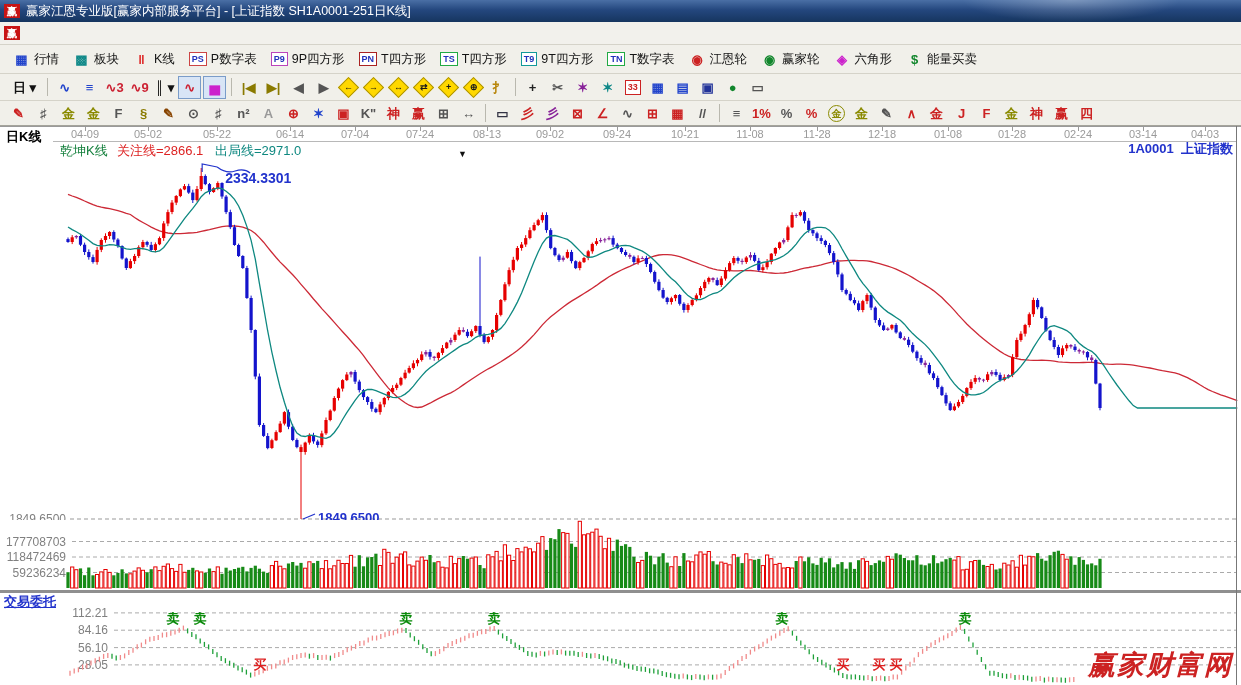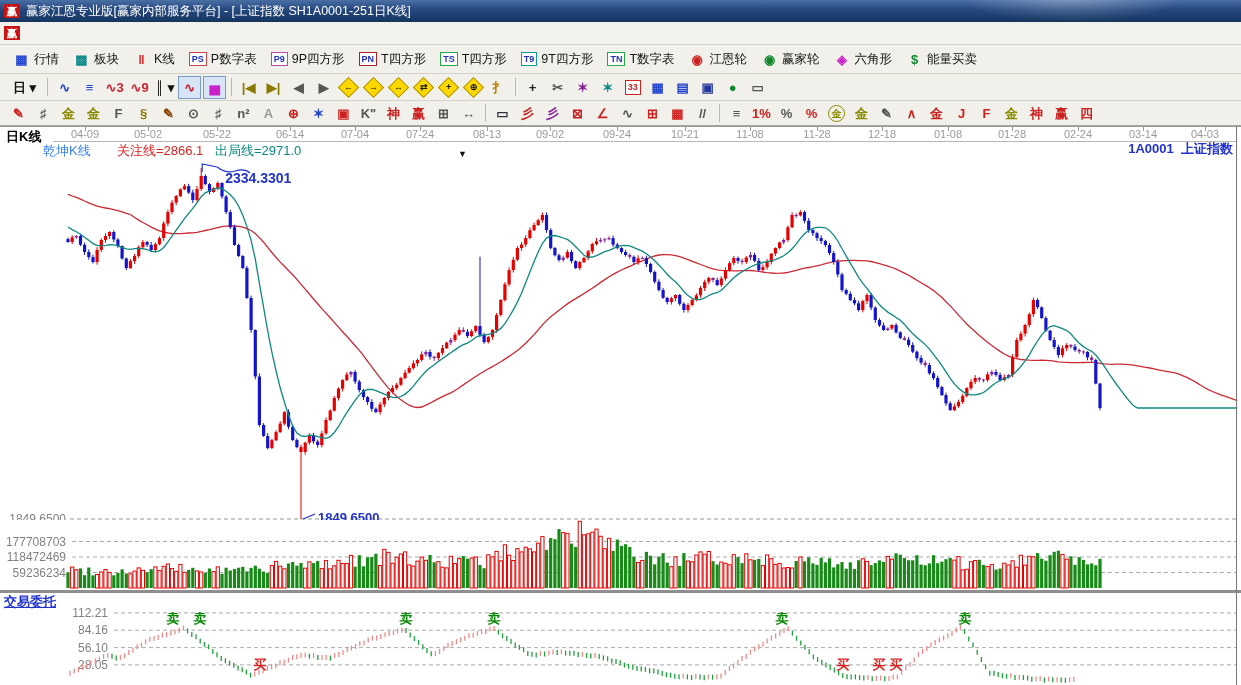--- a/index.html
+++ b/index.html
@@ -350,21 +350,21 @@
         <span>四</span>
       </span>
     </div>
 
   <div id="chart">
     <div class="topline"></div>
     <div class="axisline"></div>
     <span id="periodLabel">日K线</span>
     <span id="dateTicks"><span class="dtick" style="left: 85px;"></span><span class="date-label" style="left: 85px;">04-09</span><span class="dtick" style="left: 148px;"></span><span class="date-label" style="left: 148px;">05-02</span><span class="dtick" style="left: 217px;"></span><span class="date-label" style="left: 217px;">05-22</span><span class="dtick" style="left: 290px;"></span><span class="date-label" style="left: 290px;">06-14</span><span class="dtick" style="left: 355px;"></span><span class="date-label" style="left: 355px;">07-04</span><span class="dtick" style="left: 420px;"></span><span class="date-label" style="left: 420px;">07-24</span><span class="dtick" style="left: 487px;"></span><span class="date-label" style="left: 487px;">08-13</span><span class="dtick" style="left: 550px;"></span><span class="date-label" style="left: 550px;">09-02</span><span class="dtick" style="left: 617px;"></span><span class="date-label" style="left: 617px;">09-24</span><span class="dtick" style="left: 685px;"></span><span class="date-label" style="left: 685px;">10-21</span><span class="dtick" style="left: 750px;"></span><span class="date-label" style="left: 750px;">11-08</span><span class="dtick" style="left: 817px;"></span><span class="date-label" style="left: 817px;">11-28</span><span class="dtick" style="left: 882px;"></span><span class="date-label" style="left: 882px;">12-18</span><span class="dtick" style="left: 948px;"></span><span class="date-label" style="left: 948px;">01-08</span><span class="dtick" style="left: 1012px;"></span><span class="date-label" style="left: 1012px;">01-28</span><span class="dtick" style="left: 1078px;"></span><span class="date-label" style="left: 1078px;">02-24</span><span class="dtick" style="left: 1143px;"></span><span class="date-label" style="left: 1143px;">03-14</span><span class="dtick" style="left: 1205px;"></span><span class="date-label" style="left: 1205px;">04-03</span></span>
 
-    <span class="hdr" style="left:43px;color:#3b82f6;">乾坤K线</span>
+    <span class="hdr" style="left:60px;color:#15803d;">乾坤K线</span>
     <span class="hdr" style="left:117px;color:#dd2222;">关注线=2866.1</span>
     <span class="hdr" style="left:215px;color:#0e8880;">出局线=2971.0</span>
     <span id="triMark">▼</span>
     <span id="symbolBox">
       <span>1A0001</span>&nbsp;
       <span>上证指数</span>
     </span>
 
     <svg id="svgMain" width="1241" height="370">
         <line x1="70" y1="369" x2="1236" y2="369" stroke="#999" stroke-width="1" stroke-dasharray="4 3"></line>
@@ -1388,14 +1388,15 @@
         <text x="406" y="30" text-anchor="middle" fill="#0a8a0a" font-size="13" font-weight="bold">卖</text>
         <text x="494" y="30" text-anchor="middle" fill="#0a8a0a" font-size="13" font-weight="bold">卖</text>
         <text x="782" y="30" text-anchor="middle" fill="#0a8a0a" font-size="13" font-weight="bold">卖</text>
         <text x="965" y="30" text-anchor="middle" fill="#0a8a0a" font-size="13" font-weight="bold">卖</text>
         <text x="260" y="76" text-anchor="middle" fill="#dd2222" font-size="13" font-weight="bold">买</text>
         <text x="843" y="76" text-anchor="middle" fill="#dd2222" font-size="13" font-weight="bold">买</text>
         <text x="879" y="76" text-anchor="middle" fill="#dd2222" font-size="13" font-weight="bold">买</text>
         <text x="896" y="76" text-anchor="middle" fill="#dd2222" font-size="13" font-weight="bold">买</text>
       </svg>
     <div id="rightBorder"></div>
+    <div id="watermark">赢家财富网</div>
   </div>
 </div>
 
 </body></html>

